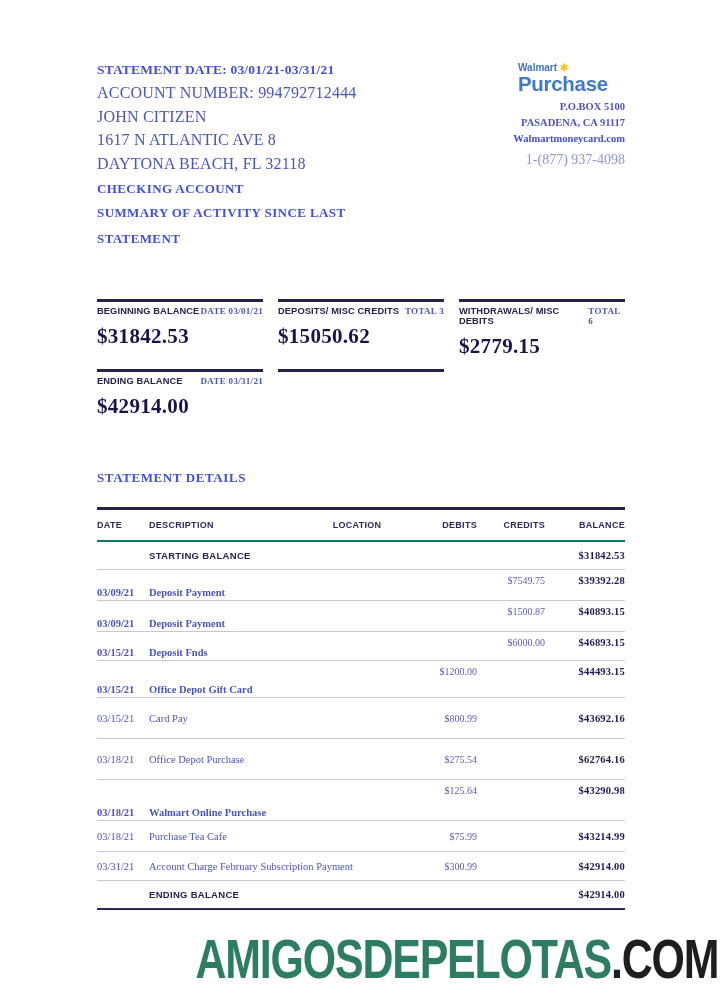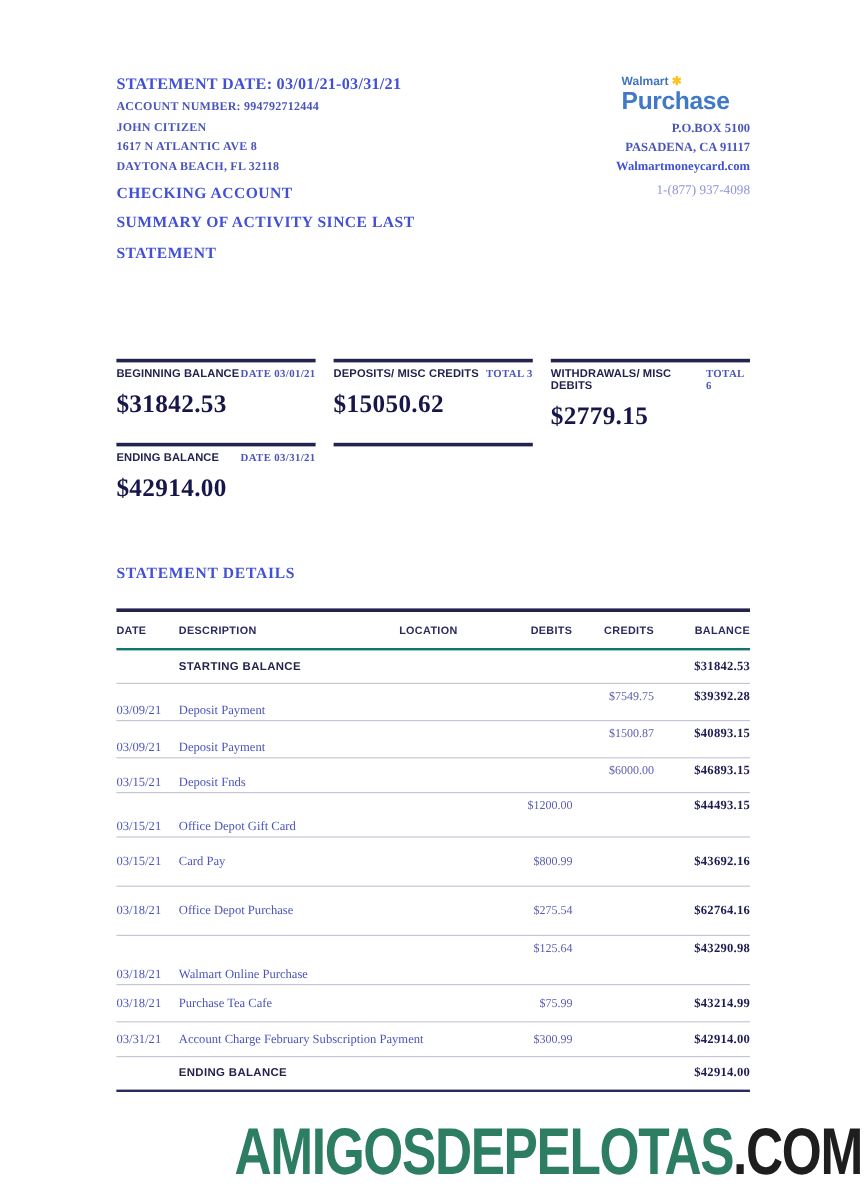--- a/index.html
+++ b/index.html
@@ -15,31 +15,31 @@
   }
   html,body{margin:0;padding:0;background:#f2f2f2;}
   .page{
     width:720px;height:1000px;background:#ffffff;position:relative;
     font-family:"Liberation Serif",serif;overflow:hidden;margin:0 auto;
   }
   
   .header{position:absolute;top:62px;left:97px;right:95px;display:flex;justify-content:space-between;}
   .h-left{width:330px;}
   .h-date{font-size:13.5px;font-weight:bold;color:var(--accent-blue);letter-spacing:.2px;margin-bottom:6px;}
-  .h-small{font-size:10px;font-weight:bold;color:var(--soft-blue);margin-bottom:5.5px;letter-spacing:.2px;}
+  .h-small{font-size:16px;font-weight:normal;color:var(--soft-blue);margin-bottom:5.5px;letter-spacing:.2px;}
   .h-big{font-size:13px;font-weight:bold;color:var(--accent-blue);margin-top:8px;letter-spacing:.4px;}
   .h-big.tight{margin-top:6px;line-height:20px;}
   .h-right{width:145px;text-align:right;}
   .brand{ text-align:left;padding-left:38px;}
   .walmart-line{font-family:"Liberation Sans",sans-serif;font-weight:bold;font-size:10px;color:#3f74c0;}
   .spark{color:var(--spark-yellow);font-size:10px;}
   .moneycard{font-family:"Liberation Sans",sans-serif;font-weight:bold;font-size:20.5px;color:var(--logo-blue);letter-spacing:-.3px;margin-top:-1px;}
   .addr{font-size:10.5px;font-weight:bold;color:var(--soft-blue);margin-top:5px;}
   .website{font-size:10.5px;font-weight:bold;color:var(--accent-blue);margin-top:5px;}
-  .phone{font-size:11px;color:#8c95dc;margin-top:8px;}
+  .phone{font-size:14px;color:#8c95dc;margin-top:8px;}
   
   .summary,.summary2{position:absolute;left:97px;right:95px;display:grid;grid-template-columns:1fr 1fr 1fr;column-gap:15px;}
   .summary{top:299px;}
   .summary2{top:369px;}
   .sbox{border-top:3px solid var(--navy);padding-top:4px;}
   .sbox-head{display:flex;justify-content:space-between;align-items:baseline;}
   .sbox-label{font-family:"Liberation Sans",sans-serif;font-weight:bold;font-size:9.3px;color:var(--navy);letter-spacing:.1px;}
   .sbox-meta{font-size:9px;font-weight:bold;color:var(--soft-blue);letter-spacing:.3px;}
   .sbox-amount{font-size:21px;font-weight:bold;color:var(--amount-navy);margin-top:8px;letter-spacing:.3px;}
   .line-only{border-top:3px solid var(--navy);height:0;}
@@ -64,21 +64,21 @@
   .c-desc{font-size:10.5px;color:var(--soft-blue);white-space:nowrap;overflow:visible;}
   .c-debit,.c-credit{text-align:right;font-size:10px;color:#5a5fae;}
   .c-balance{text-align:right;font-size:10.5px;font-weight:bold;color:#1c1c52;letter-spacing:.2px;}
   .t-rows .t-row:nth-child(3){height:28px;}
   .t-rows .t-row:nth-child(4){height:36px;}
   .t-rows .t-row:nth-child(5),
   .t-rows .t-row:nth-child(6),
   .t-rows .t-row:nth-child(7){height:40px;}
   .t-rows .t-row:nth-child(9){height:28px;}
   .t-row.two-line{align-items:initial;}
-  .t-row.two-line .c-date,.t-row.two-line .c-desc{align-self:end;padding-bottom:2px;}
+  .t-row.two-line .c-date,.t-row.two-line .c-desc{align-self:end;padding-bottom:2px;font-weight:bold;}
   .t-row.two-line .c-debit,.t-row.two-line .c-credit,.t-row.two-line .c-balance{align-self:start;padding-top:5px;}
   
   .watermark{
     position:absolute;right:2px;bottom:13px;white-space:nowrap;
     font-family:"Liberation Sans",sans-serif;font-weight:bold;font-size:55px;letter-spacing:-1.5px;
     transform:scaleX(.78);transform-origin:100% 100%;line-height:1;
   }
   .wm-main{color:var(--wm-green);}
   .wm-suffix{color:var(--wm-dark);}
 </style>

